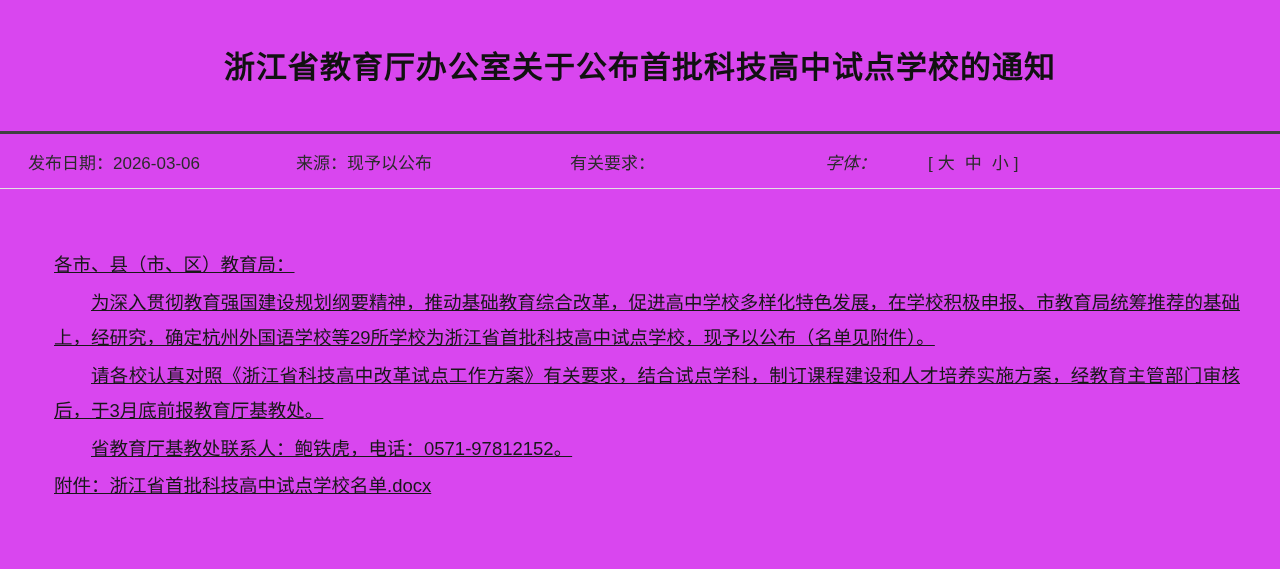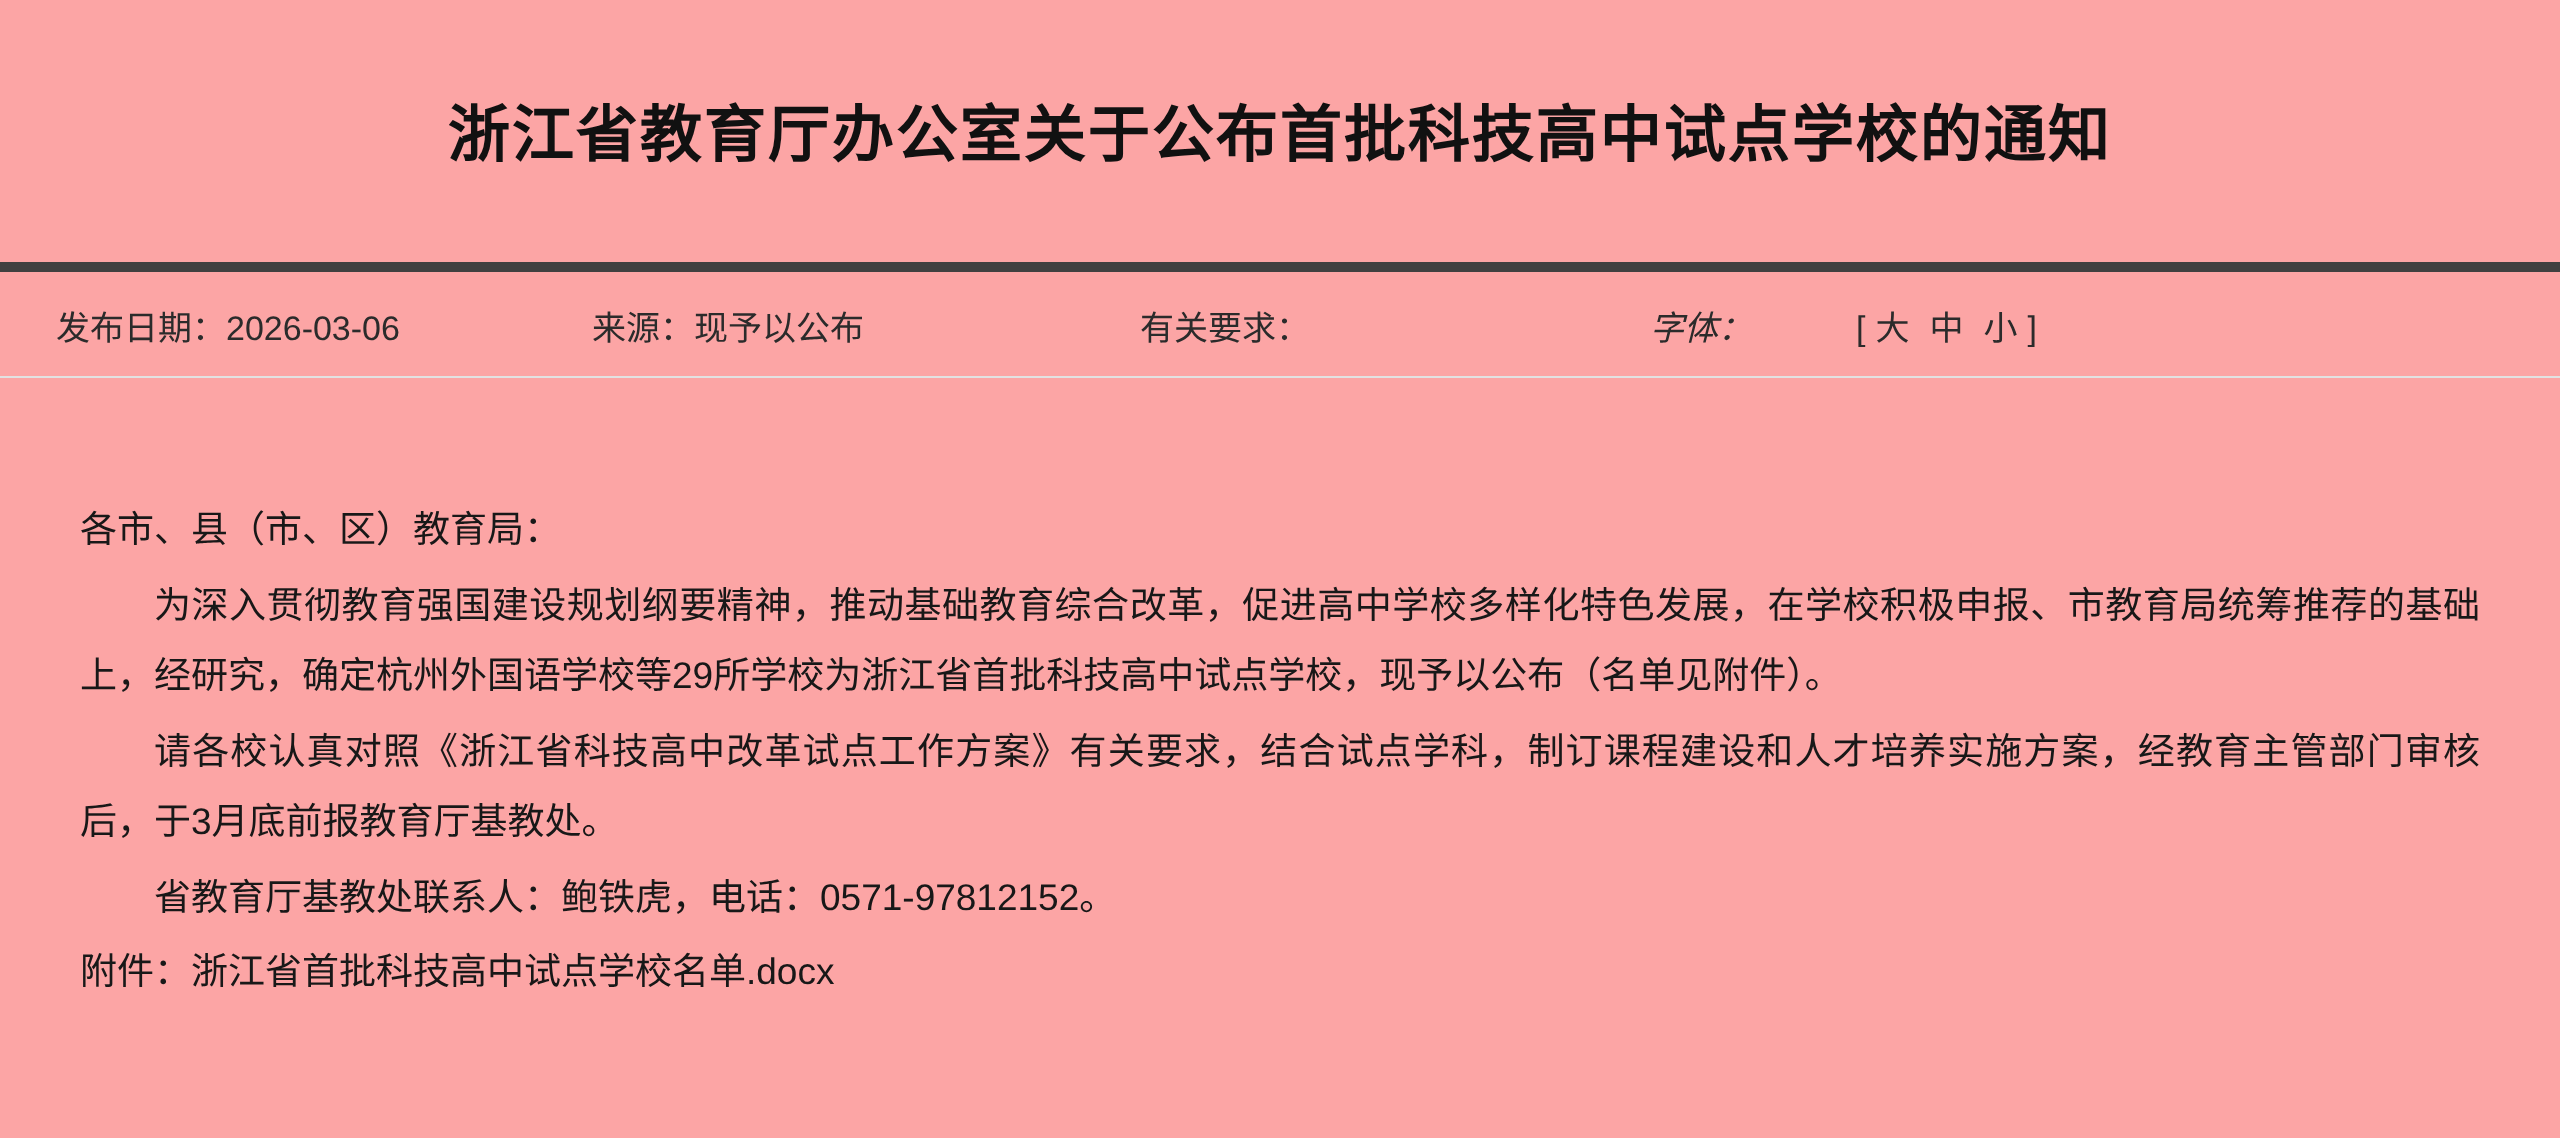--- a/index.html
+++ b/index.html
@@ -11,39 +11,39 @@
     background: #ffffff;
     font-family: "Liberation Sans", "DejaVu Sans", sans-serif;
     color: #1a1a1a;
     overflow: hidden;
   }
 
   .page {
     width: 1280px;
     height: 569px;
     position: relative;
-    background: #fca5a5;
+    background: #d946ef;
   }
 
   
   .title-area {
     padding: 26px 90px 22px 90px;
     text-align: center;
   }
   .doc-title {
     font-size: 31px;
     font-weight: bold;
     letter-spacing: 1px;
     line-height: 1.35;
     color: #111111;
   }
 
   
   .meta-bar {
-    border-top: 5px solid #404040;
+    border-top: 3px solid #404040;
     border-bottom: 1px solid #e2e2e2;
     height: 58px;
     display: flex;
     align-items: center;
     padding: 0 26px;
     font-size: 17px;
     color: #2b2b2b;
   }
   .meta-item {
     white-space: nowrap;
@@ -63,22 +63,23 @@
   }
 
   
   .content {
     padding: 58px 40px 0 40px;
     font-size: 18.5px;
     line-height: 1.92;
     color: #181818;
   }
   .content p {
-    margin: 0 0 2px 0;
+    margin: 0 0 2px 14px;
     text-align: justify;
+    text-decoration: underline;
   }
   .indent { text-indent: 2em; }
   .attachment {
     margin-top: 10px;
   }
 </style>
 </head>
 <body>
 
 <div class="page">

